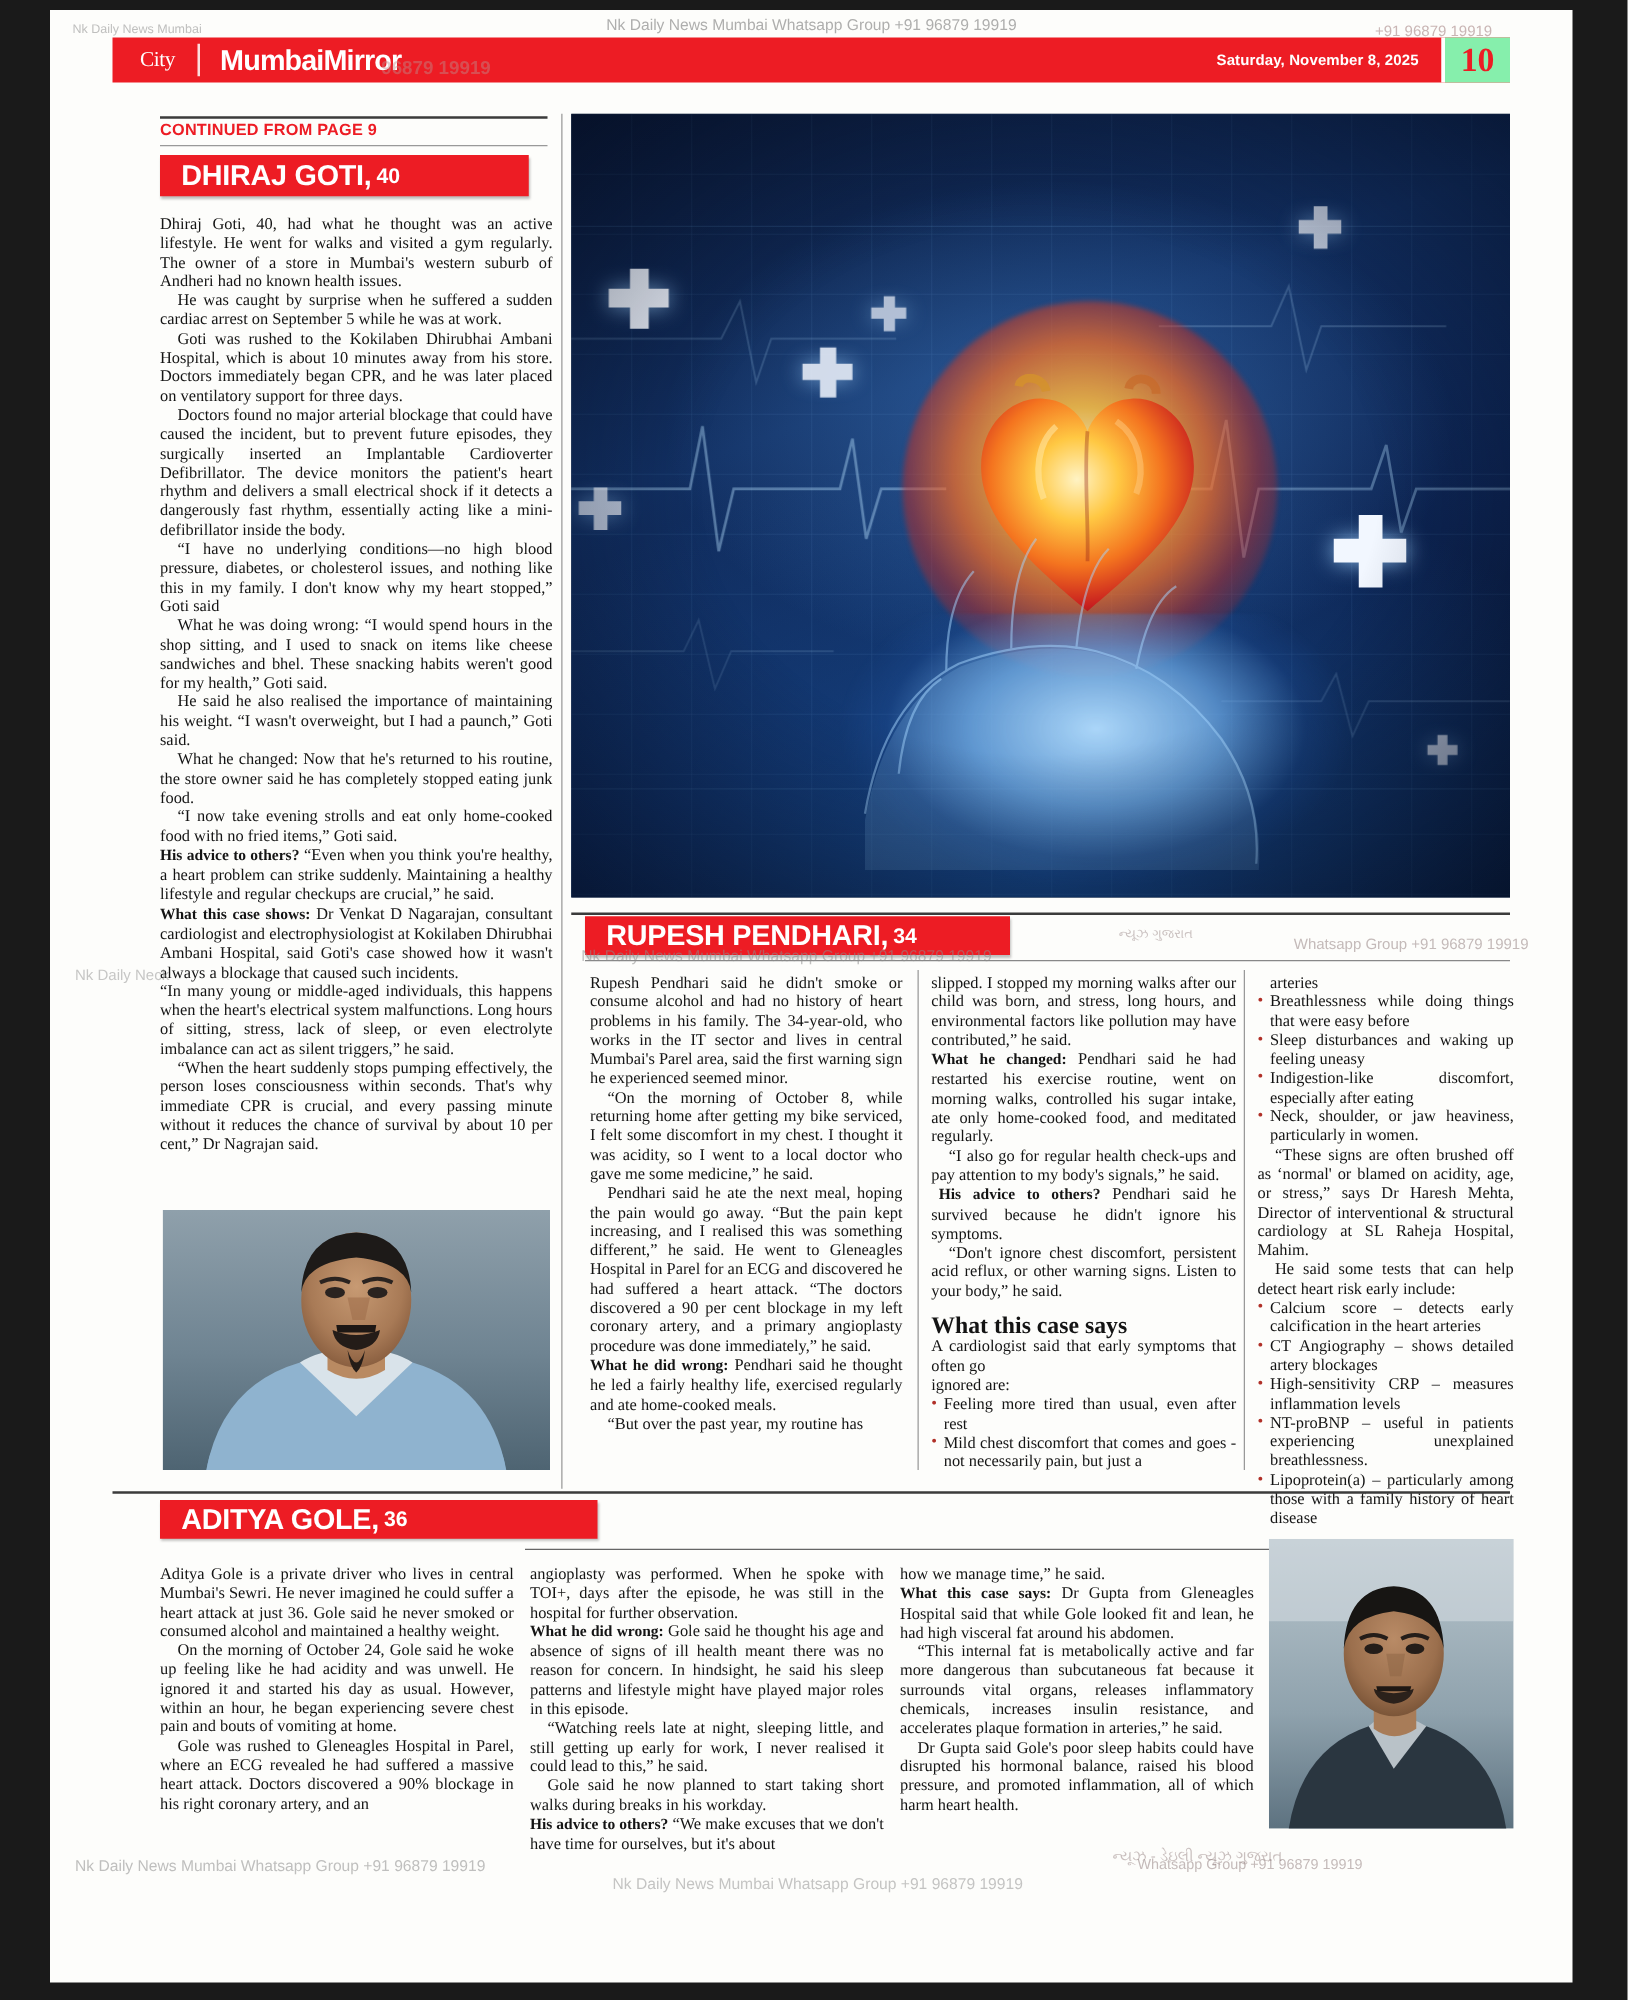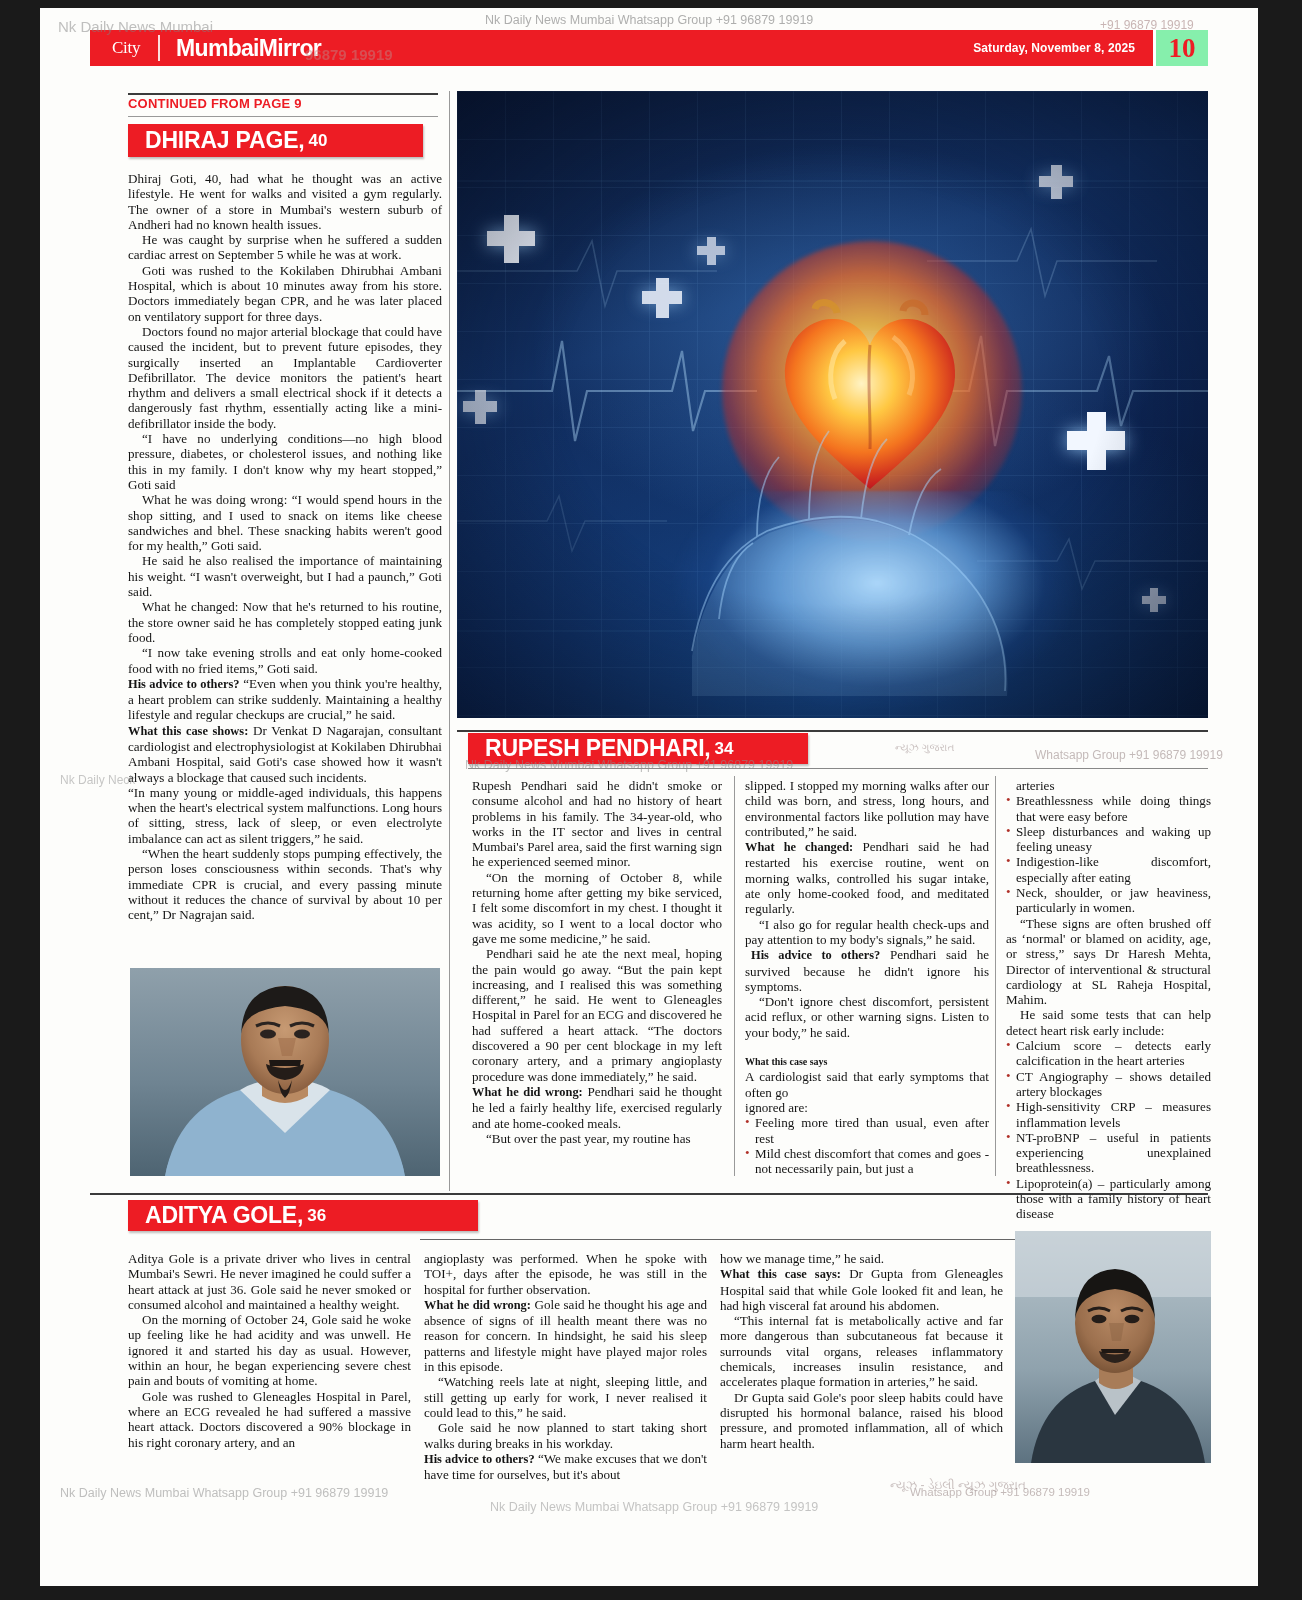--- a/index.html
+++ b/index.html
@@ -22,21 +22,21 @@
   .wm {
     position:absolute;
     color:rgba(120,120,120,0.40);
     font-family:"Liberation Sans", sans-serif;
     font-weight:bold;
     white-space:nowrap;
     pointer-events:none;
     z-index:40;
   }
   .wm-top-center { top:5px; left:445px; font-size:12.5px; font-weight:normal; color:rgba(110,110,110,0.55);}
-  .wm-tl { top:10px; left:18px; font-size:15px; color:rgba(130,130,130,0.5); font-weight:normal;}
+  .wm-tl { top:10px; left:18px; font-size:10px; color:rgba(130,130,130,0.5); font-weight:normal;}
   .wm-tr { top:10px; left:1060px; font-size:12px; color:rgba(150,110,110,0.5); font-weight:normal;}
   .wm-hdr { top:38px; left:265px; font-size:15px; color:rgba(190,140,140,0.45); }
   .wm-mid1 { top:750px; left:425px; font-size:12.5px; color:rgba(140,140,140,0.55); font-weight:normal;}
   .wm-mid2 { top:740px; left:995px; font-size:12px; color:rgba(140,120,120,0.5); font-weight:normal;}
   .wm-left { top:765px; left:20px; font-size:12px; color:rgba(130,130,130,0.45); font-weight:normal;}
   .wm-b1 { top:1478px; left:20px; font-size:12.5px; color:rgba(130,130,130,0.5); font-weight:normal;}
   .wm-b2 { top:1492px; left:450px; font-size:12.5px; color:rgba(140,140,140,0.5); font-weight:normal;}
   .wm-b3 { top:1470px; left:850px; font-size:12px; color:rgba(150,130,130,0.5); font-weight:normal;}
   .wm-b4 { top:1478px; left:870px; font-size:11.5px; color:rgba(140,120,120,0.5); font-weight:normal;}
   .wm-pend { top:733px; left:855px; font-size:10.5px; color:rgba(140,120,120,0.45); font-weight:normal;}
@@ -195,21 +195,21 @@
     <div class="mh-date">Saturday, November 8, 2025</div>
     <div class="mh-sep2"></div>
     <div class="mh-page">10</div>
   </div>
 
   <div class="hrule-thick" style="left:88px; top:85px; width:310px;"></div>
   <div class="kicker" style="left:88px; top:88px;">CONTINUED FROM PAGE 9</div>
   <div class="hrule" style="left:88px; top:108px; width:310px; background:#999;"></div>
 
   <div class="namebar" style="left:88px; top:116px; width:295px; height:33px;">
-    <span class="nm">DHIRAJ PAGE,</span>
+    <span class="nm">DHIRAJ GOTI,</span>
       <span class="ag">40</span>
   </div>
 
   <div class="col" style="left:88px; top:163px; width:314px;">
     <p class="noind">Dhiraj Goti, 40, had what he thought was an active lifestyle. He went for walks and visited a gym regularly. The owner of a store in Mumbai's western suburb of Andheri had no known health issues.</p>
     <p>He was caught by surprise when he suffered a sudden cardiac arrest on September 5 while he was at work.</p>
     <p>Goti was rushed to the Kokilaben Dhirubhai Ambani Hospital, which is about 10 minutes away from his store. Doctors immediately began CPR, and he was later placed on ventilatory support for three days.</p>
     <p>Doctors found no major arterial blockage that could have caused the incident, but to prevent future episodes, they surgically inserted an Implantable Cardioverter Defibrillator. The device monitors the patient's heart rhythm and delivers a small electrical shock if it detects a dangerously fast rhythm, essentially acting like a mini-defibrillator inside the body.</p>
     <p>“I have no underlying conditions—no high blood pressure, diabetes, or cholesterol issues, and nothing like this in my family. I don't know why my heart stopped,” Goti said</p>
     <p>What he was doing wrong: “I would spend hours in the shop sitting, and I used to snack on items like cheese sandwiches and bhel. These snacking habits weren't good for my health,” Goti said.</p>
@@ -343,21 +343,21 @@
   </div>
 
   <div class="vrule" style="left:694px; top:768px; height:400px;"></div>
 
   <div class="col" style="left:705px; top:770px; width:244px;">
     <p class="noind">slipped. I stopped my morning walks after our child was born, and stress, long hours, and environmental factors like pollution may have contributed,” he said.</p>
     <p class="noind"><b>What he changed:</b><span> Pendhari said he had restarted his exercise routine, went on morning walks, controlled his sugar intake, ate only home-cooked food, and meditated regularly.</span></p>
     <p>“I also go for regular health check-ups and pay attention to my body's signals,” he said.</p>
     <p style="text-indent:6px"><b>His advice to others?</b><span> Pendhari said he survived because he didn't ignore his symptoms.</span></p>
     <p>“Don't ignore chest discomfort, persistent acid reflux, or other warning signs. Listen to your body,” he said.</p>
-    <p class="noind" style="margin-top:13px"><b style="font-size:10px">What this case says</b></p>
+    <p class="noind" style="margin-top:13px"><b style="font-size:19px">What this case says</b></p>
     <p class="noind">A cardiologist said that early symptoms that often go</p>
     <p class="noind">ignored are:</p>
     <ul>
       <li>Feeling more tired than usual, even after rest</li>
       <li>Mild chest discomfort that comes and goes - not necessarily pain, but just a</li>
     </ul>
   </div>
 
   <div class="vrule" style="left:955px; top:768px; height:400px;"></div>
 

